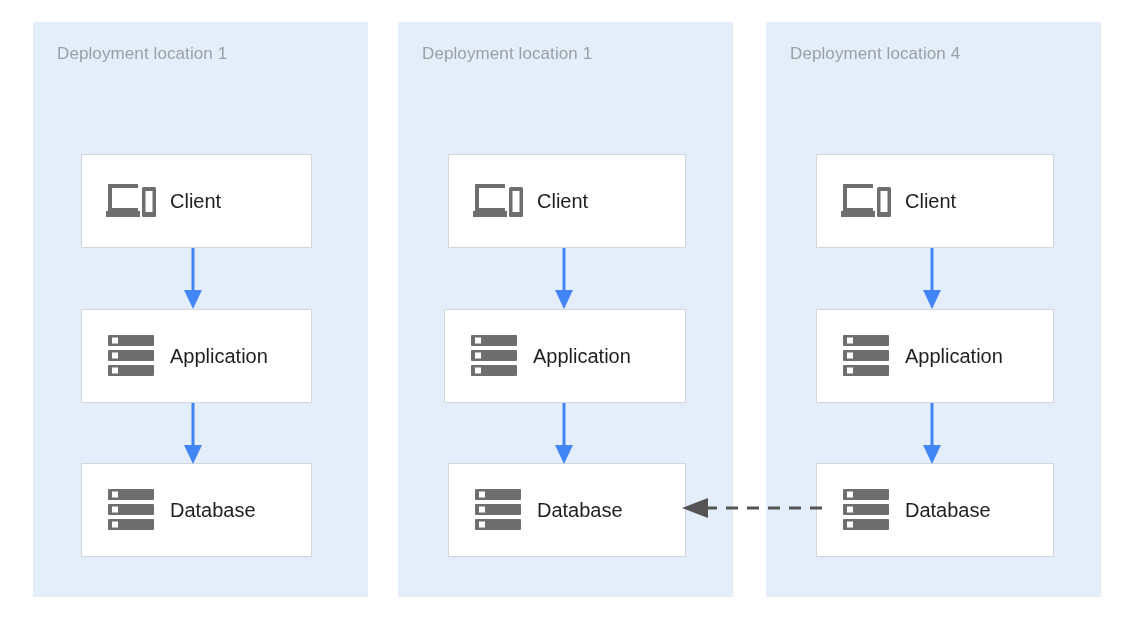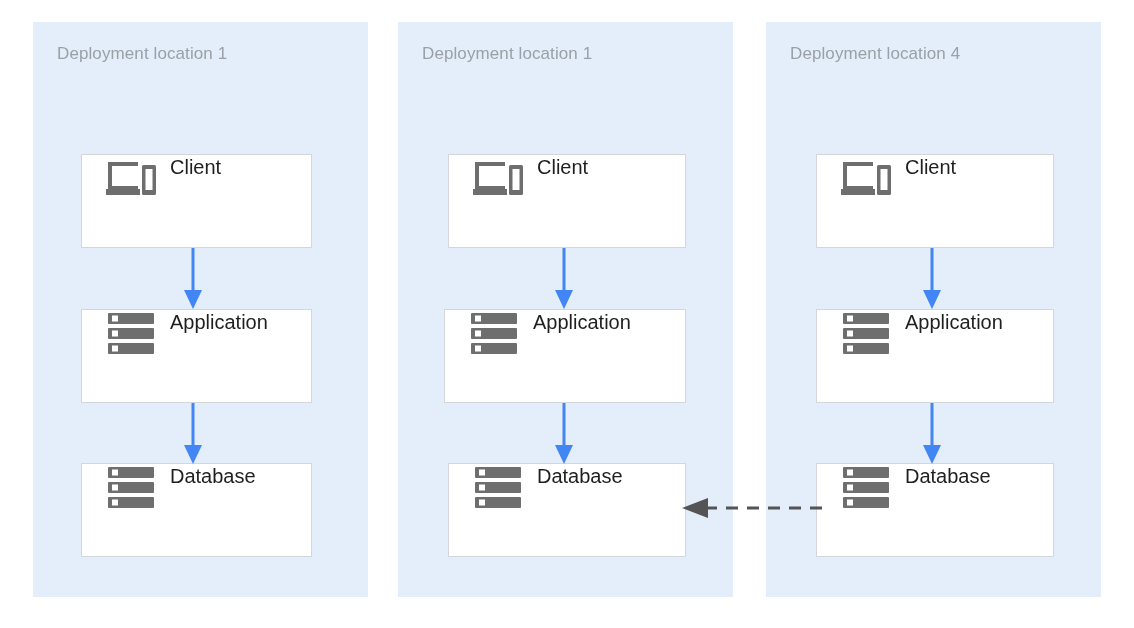--- a/index.html
+++ b/index.html
@@ -45,20 +45,21 @@
   }
 
   
   .node {
     position: absolute;
     box-sizing: border-box;
     background: #ffffff;
     border: 1px solid #d3d7dc;
     display: flex;
     flex-direction: row;
+    align-items: center;
     height: 94px;
   }
   .node .icon-slot {
     flex: 0 0 auto;
     width: 54px;
     height: 48px;
     margin-left: 22px;
     display: flex;
     align-items: center;
     justify-content: center;

